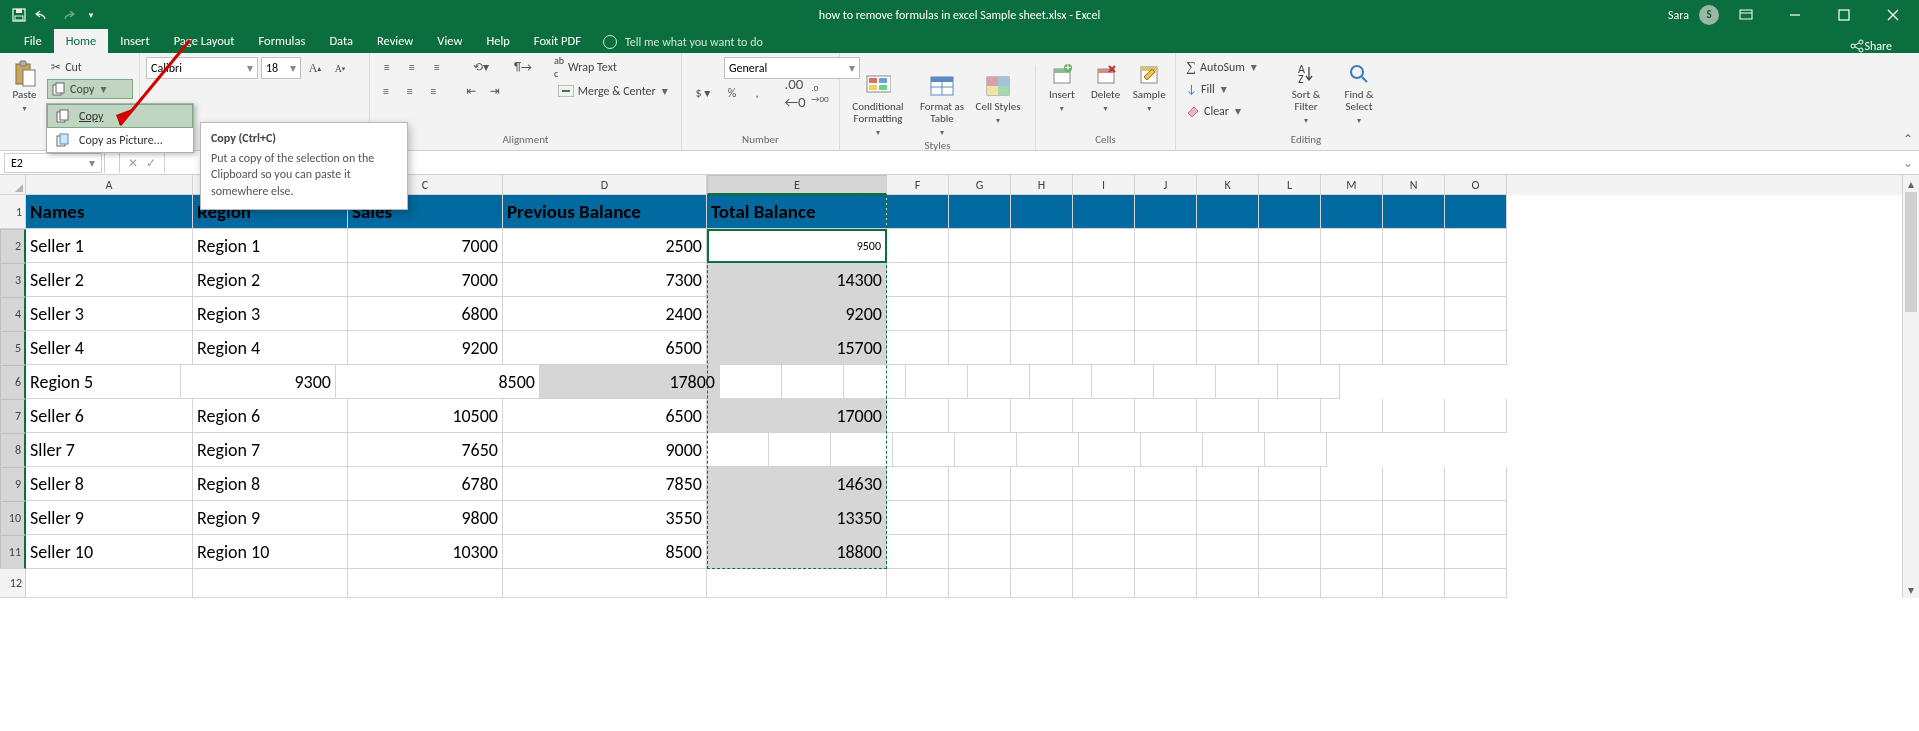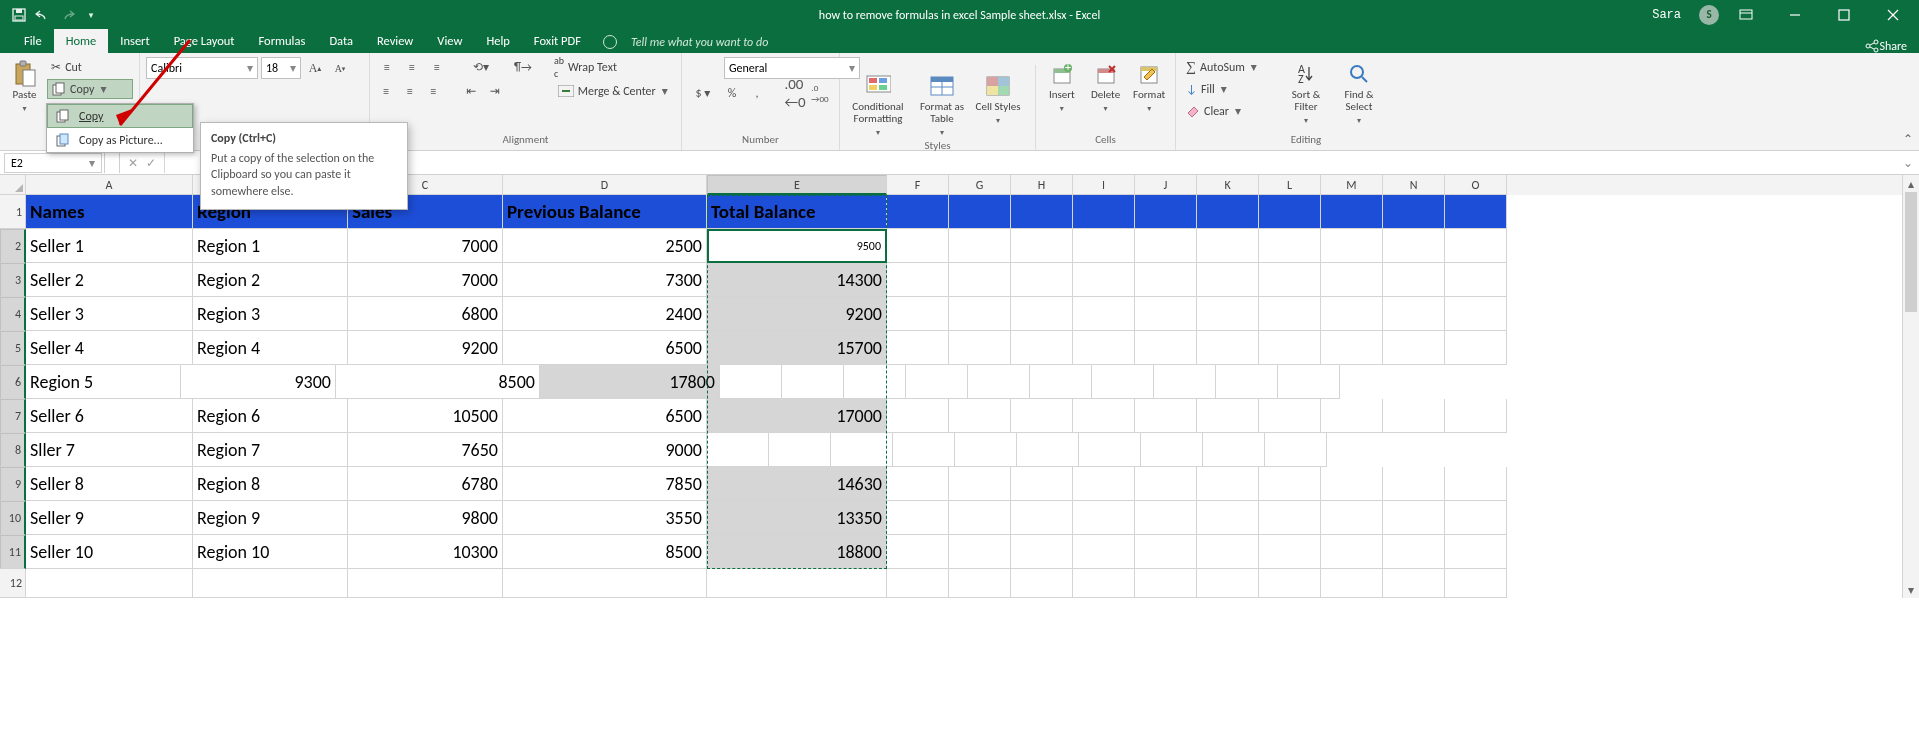--- a/index.html
+++ b/index.html
@@ -4,24 +4,24 @@
 <style>
 *{box-sizing:border-box;font-family:"Segoe UI",Calibri,sans-serif;font-size:12px;margin:0;padding:0;}
 body{background:#fff;overflow:hidden;}
 .titlebar{background:#0b6e3f;color:#fff;height:29px;display:flex;align-items:center;position:relative;}
 .qat{display:flex;align-items:center;gap:2px;padding-left:8px;}
 .qat-btn{width:22px;height:22px;display:flex;align-items:center;justify-content:center;color:#fff;opacity:.9;}
 .title-center{position:absolute;left:50%;transform:translateX(-50%);color:#fff;font-size:12px;white-space:nowrap;}
 .title-right{margin-left:auto;display:flex;align-items:center;gap:4px;padding-right:4px;}
 .user-badge{width:20px;height:20px;border-radius:50%;background:#99b7a7;color:#145a2b;display:flex;align-items:center;justify-content:center;font-size:11px;font-weight:600;}
 .win-btn{width:45px;height:29px;display:flex;align-items:center;justify-content:center;color:#fff;}
-.tabs{background:#0b6e3f;color:#fff;height:24px;display:flex;align-items:flex-end;padding:0 2px 0 12px;position:relative;}
+.tabs{background:#0b6e3f;color:#fff;height:24px;display:flex;align-items:flex-end;padding:0 17px 0 12px;position:relative;}
 .tab{padding:4px 12px 5px;cursor:default;font-size:12.5px;}
 .tab.active{background:#f3f3f3;color:#0b6e3f;}
-.tell-me{display:flex;align-items:center;gap:14px;padding:4px 10px;color:#cfe6d7;font-style:italic;}
+.tell-me{display:flex;align-items:center;gap:8px;padding:4px 10px;color:#cfe6d7;}
 .lightbulb{width:14px;height:14px;border:1.5px solid #cfe6d7;border-radius:50%;position:relative;}
 .share-wrap{margin-left:auto;display:flex;align-items:center;padding-right:10px;}
 .ribbon{background:#f3f3f3;border-bottom:1px solid #d0d0d0;height:98px;display:flex;position:relative;}
 .group{display:flex;flex-direction:column;justify-content:space-between;border-right:1px solid #dcdcdc;padding:4px 6px 2px;position:relative;}
 .group-body{display:flex;gap:4px;flex:1;}
 .group-label{text-align:center;font-size:11px;color:#6a6a6a;padding:2px 0;position:relative;}
 .dlg-launcher{position:absolute;right:2px;bottom:2px;width:12px;height:12px;border:1px solid #a0a0a0;font-size:8px;display:flex;align-items:center;justify-content:center;color:#666;}
 .big-btn{display:flex;flex-direction:column;align-items:center;justify-content:flex-start;width:38px;padding-top:4px;gap:2px;}
 .big-btn .lbl{font-size:11px;color:#444;text-align:center;line-height:1.1;}
 .ico-box{width:26px;height:26px;display:flex;align-items:center;justify-content:center;}
@@ -52,21 +52,21 @@
 .colhdrs{display:flex;background:#f3f3f3;}
 .corner{width:26px;height:20px;border-right:1px solid #d4d4d4;border-bottom:1px solid #d4d4d4;background:#f3f3f3;position:relative;}
 .corner::after{content:"";position:absolute;right:2px;bottom:2px;border-left:8px solid transparent;border-bottom:8px solid #b5b5b5;}
 .colhdr{height:20px;border-right:1px solid #d4d4d4;border-bottom:1px solid #d4d4d4;display:flex;align-items:center;justify-content:center;font-size:12px;color:#444;}
 .colhdr.sel{background:#d6d6d6;border-bottom:2px solid #0b6e3f;}
 .rows{display:flex;flex-direction:column;}
 .r{display:flex;}
 .rh{width:26px;border-right:1px solid #d4d4d4;border-bottom:1px solid #d4d4d4;background:#f3f3f3;display:flex;align-items:center;justify-content:flex-end;padding-right:3px;font-size:12px;color:#444;}
 .rh.sel{background:#d6d6d6;border-right:2px solid #0b6e3f;}
 .cell{border-right:1px solid #d4d4d4;border-bottom:1px solid #d4d4d4;display:flex;align-items:center;padding:0 4px;overflow:hidden;white-space:nowrap;}
-.hrow .cell{background:#1d4ed8;font-weight:700;font-size:19px;}
+.hrow .cell{background:#0369a1;font-weight:700;font-size:19px;}
 .drow .cell{font-size:18px;}
 .drow .cell.num{justify-content:flex-end;}
 .drow .cell.selc{background:#d6d6d6;}
 .marching{position:absolute;border:1.5px dashed #0b6e3f;pointer-events:none;}
 .active-cell{position:absolute;border:2px solid #0b6e3f;pointer-events:none;background:#fff;}
 .arrow-annot{position:absolute;z-index:70;}
 .vscroll{width:17px;background:#f3f3f3;border-left:1px solid #d4d4d4;display:flex;flex-direction:column;}
 .vscroll .arr{height:17px;display:flex;align-items:center;justify-content:center;color:#666;}
 .vscroll .track{flex:1;position:relative;}
 .vscroll .thumb{position:absolute;left:2px;right:2px;top:0;height:120px;background:#cfcfcf;}
@@ -95,21 +95,21 @@
       </div>
     <div class="qat-btn" style="opacity:.4">
         <svg width="16" height="14" viewBox="0 0 16 14">
           <path d="M11 3 L15 6 L11 9 M15 6 Q7 6 6 11" fill="none" stroke="#fff" stroke-width="1.3"></path>
         </svg>
       </div>
     <div class="qat-btn" style="font-size:9px;">▾</div>
   </div>
   <div class="title-center">how to remove formulas in excel Sample sheet.xlsx  -  Excel</div>
   <div class="title-right">
-    <span style="margin-right:14px;font-family:Liberation Mono, monospace;">Sara</span>
+    <span style="margin-right:6px;">Sara</span>
     <div class="user-badge">S</div>
     <div class="win-btn">
         <svg width="14" height="12">
           <rect x="1" y="1" width="12" height="9" fill="none" stroke="#fff"></rect>
           <line x1="1" y1="4" x2="13" y2="4" stroke="#fff"></line>
         </svg>
       </div>
     <div class="win-btn">
         <svg width="12" height="12">
           <line x1="1" y1="6" x2="11" y2="6" stroke="#fff" stroke-width="1.2"></line>
@@ -362,21 +362,21 @@
           <span style="font-size:8px;color:#666">▾</span>
       </div>
       <div class="big-btn" style="width:42px;">
         <div class="ico-box">
             <svg width="22" height="22">
               <rect x="3" y="4" width="16" height="16" fill="#fff" stroke="#888"></rect>
               <rect x="3" y="4" width="16" height="4" fill="#d9c46a"></rect>
               <path d="M6 14 L14 6 L17 9 L9 17 Z" fill="#f0c050" stroke="#a07010"></path>
             </svg>
           </div>
-        <span class="lbl">Format</span>
+        <span class="lbl">Sample</span>
           <span style="font-size:8px;color:#666">▾</span>
       </div>
     </div>
     <div class="group-label">Cells</div>
   </div>
 
   <div class="group" style="width:260px;border-right:none;">
     <div class="group-body">
       <div class="stackv" style="width:96px;">
         <div class="mini">

